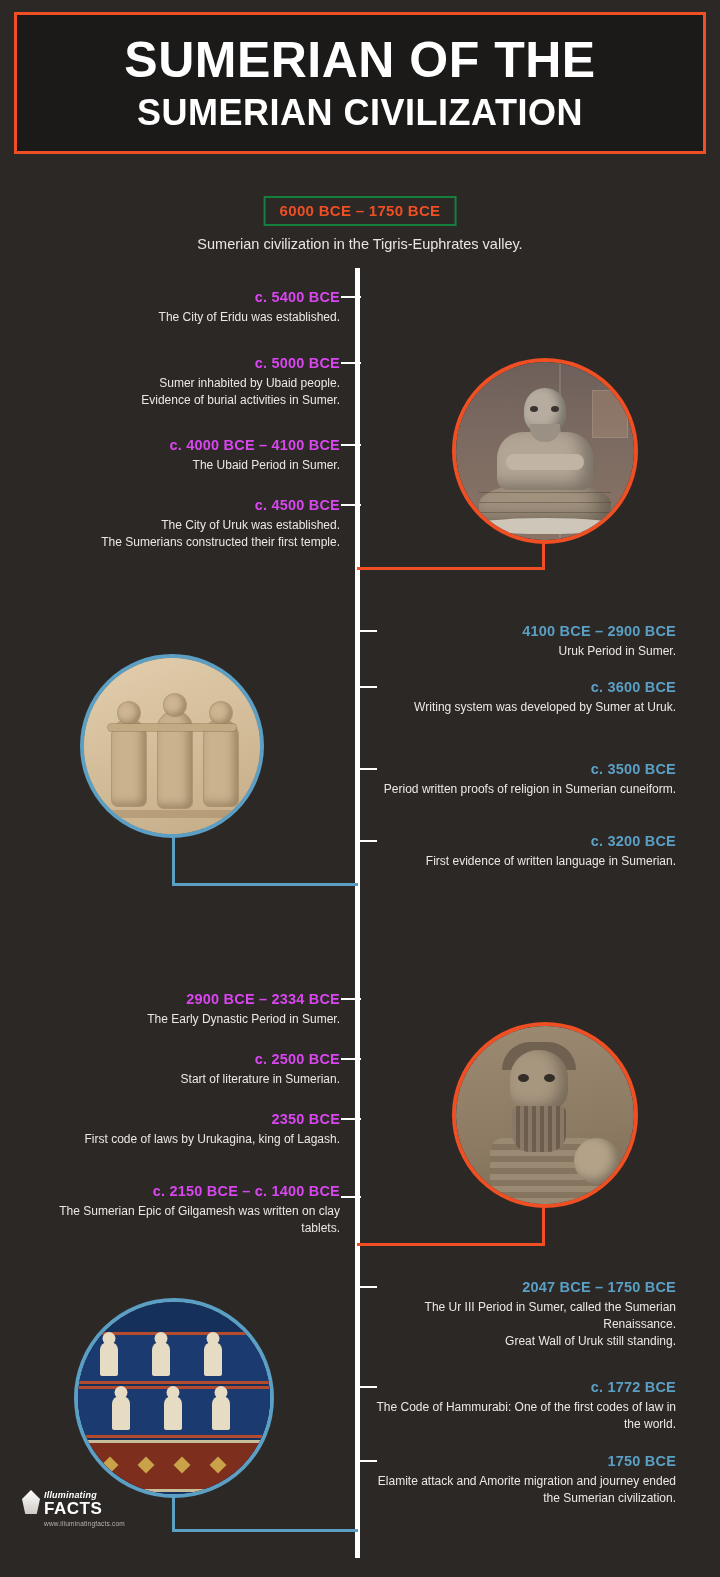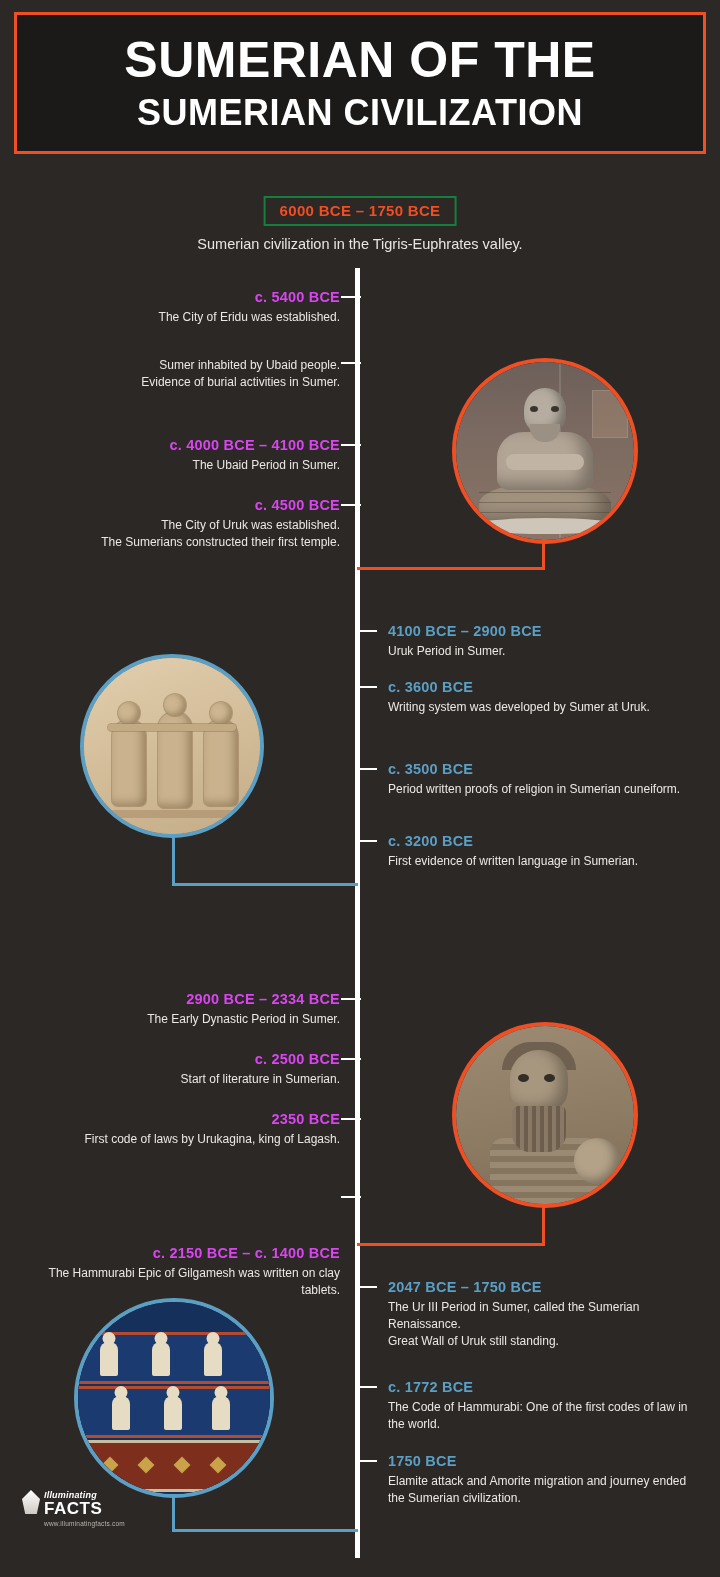--- a/index.html
+++ b/index.html
@@ -92,22 +92,21 @@
   .entry {
     position: absolute;
     width: 300px;
   }
   .entry.left {
     left: 40px;
     text-align: right;
   }
   .entry.right {
     left: 376px;
-    text-align: left;
-    margin-left: 12px;
+    text-align: right;
   }
   .entry .date {
     font-weight: bold;
     font-size: 14.5px;
     line-height: 1.25;
     letter-spacing: 0.2px;
   }
   .entry .date.orange { color: #d946ef; }
   .entry .date.blue   { color: #5b9fc4; }
   .entry .desc {
@@ -353,20 +352,21 @@
 
   <div class="spine"></div>
 
   <div class="entry left" style="top:288px;">
     <div class="date orange">c. 5400 BCE</div>
     <div class="desc">The City of Eridu was established.</div>
   </div>
   <div class="tick" style="left:341px; top:296px; width:20px;"></div>
 
   <div class="entry left" style="top:354px;">
+    <div class="date orange">c. 5000 BCE</div>
     <div class="desc" style="white-space:pre-line;">Sumer inhabited by Ubaid people.
 Evidence of burial activities in Sumer.</div>
   </div>
   <div class="tick" style="left:341px; top:362px; width:20px;"></div>
 
   <div class="entry left" style="top:436px;">
     <div class="date orange">c. 4000 BCE – 4100 BCE</div>
     <div class="desc">The Ubaid Period in Sumer.</div>
   </div>
   <div class="tick" style="left:341px; top:444px; width:20px;"></div>
@@ -449,23 +449,23 @@
     <div class="desc">Start of literature in Sumerian.</div>
   </div>
   <div class="tick" style="left:341px; top:1058px; width:20px;"></div>
 
   <div class="entry left" style="top:1110px;">
     <div class="date orange">2350 BCE</div>
     <div class="desc">First code of laws by Urukagina, king of Lagash.</div>
   </div>
   <div class="tick" style="left:341px; top:1118px; width:20px;"></div>
 
-  <div class="entry left" style="top:1244px;">
+  <div class="entry left" style="top:1182px;">
     <div class="date orange">c. 2150 BCE – c. 1400 BCE</div>
-    <div class="desc">The Hammurabi Epic of Gilgamesh was written on clay tablets.</div>
+    <div class="desc">The Sumerian Epic of Gilgamesh was written on clay tablets.</div>
   </div>
   <div class="tick" style="left:341px; top:1196px; width:20px;"></div>
 
   <div class="connector orange" style="left:357px; top:1190px; width:188px; height:56px; border-right:3px solid #f04e23; border-bottom:3px solid #f04e23;"></div>
   <div class="photo orange p3">
     <div class="bg"></div>
     <div class="body"></div>
     <div class="lion"></div>
     <div class="hair"></div>
     <div class="head"></div>

